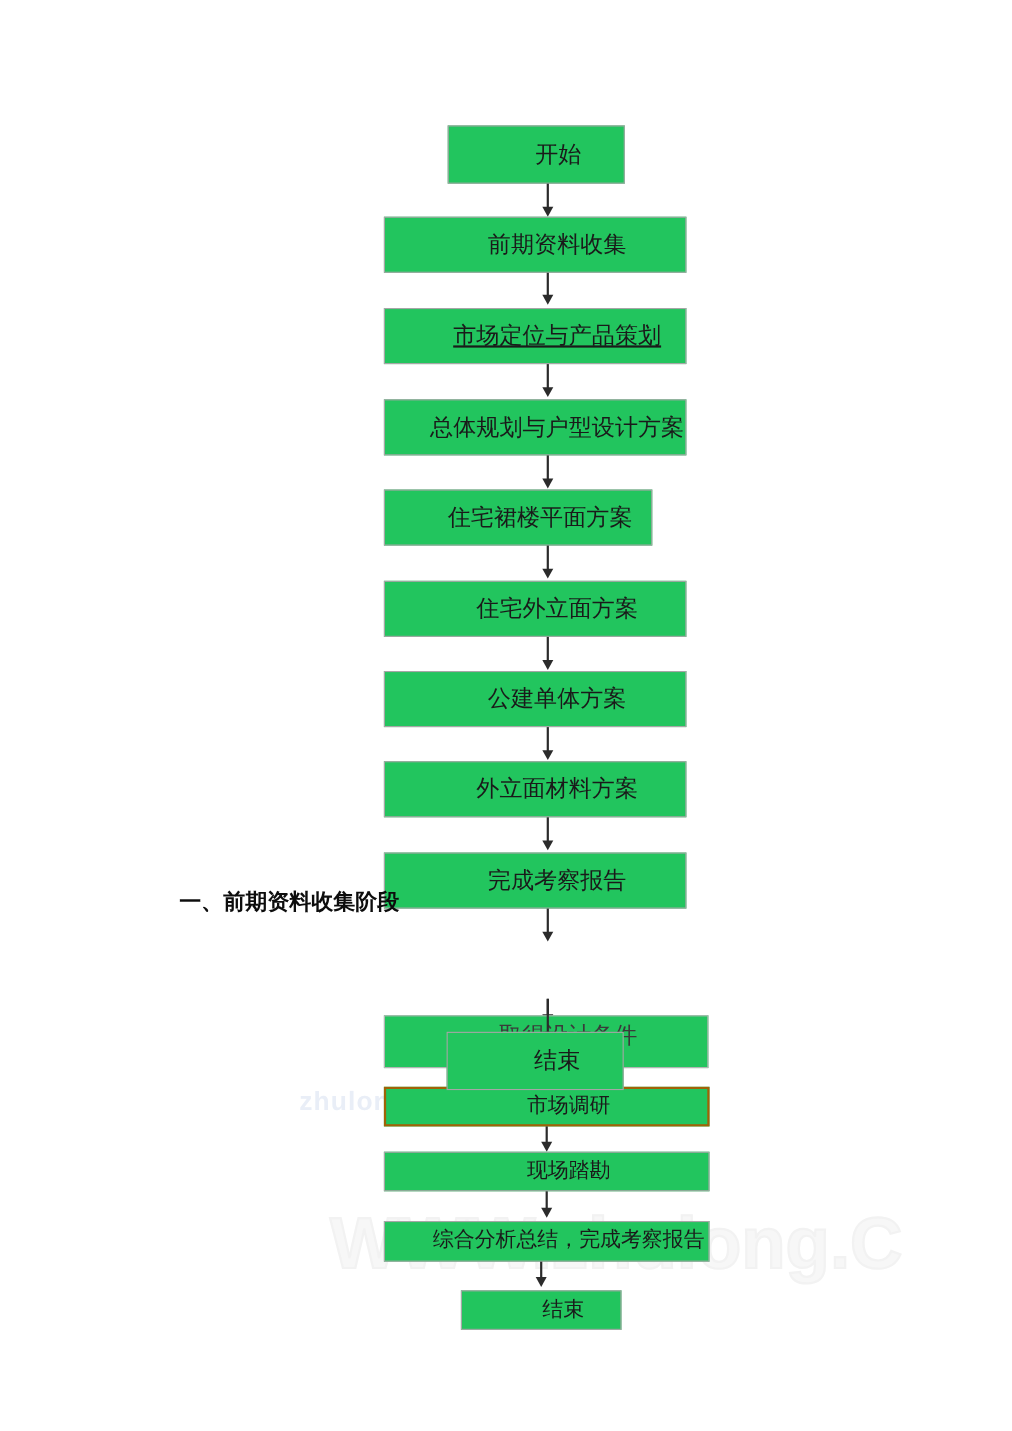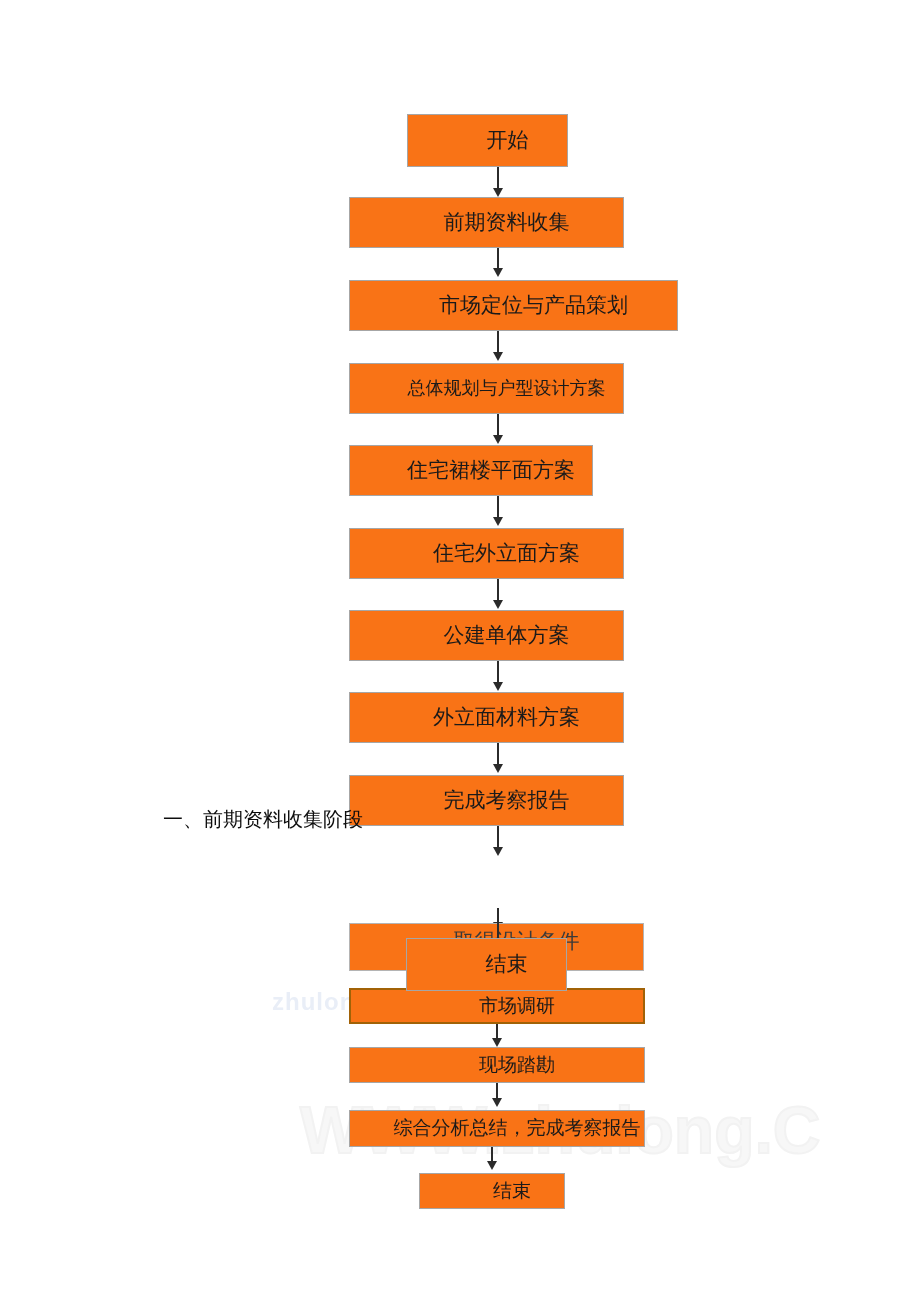--- a/index.html
+++ b/index.html
@@ -38,21 +38,21 @@
     -webkit-text-stroke: 2px #f2f2f2;
     text-shadow: 0 0 0 #f7f7f7;
     user-select: none;
     pointer-events: none;
   }
 
   
   .box {
     position: absolute;
     box-sizing: border-box;
-    background: #f97316;
+    background: #22c55e;
     border: 1px solid #a6a6a6;
     display: flex;
     align-items: center;
     justify-content: center;
     color: #1a1a1a;
     line-height: 1.1;
     white-space: nowrap;
     padding-left: 40px;
   }
   .box.dark {
@@ -75,21 +75,21 @@
     height: 0;
     border-left: 5px solid transparent;
     border-right: 5px solid transparent;
     border-top: 9px solid #2b2b2b;
   }
 
   
   .heading {
     position: absolute;
     font-family: "Liberation Sans", "DejaVu Sans", sans-serif;
-    font-weight: normal;
+    font-weight: bold;
     color: #0d0d0d;
     white-space: nowrap;
   }
 </style>
 </head>
 <body>
 
 <div id="page">
 
   <div class="wm-small" style="left:272px; top:988px; font-size:24px;">zhulong</div>
@@ -97,25 +97,25 @@
   <div class="wm-big" style="left:300px; top:1092px; font-size:66px;">WWW.zhulong.C</div>
 
   <div class="box" style="left:407px; top:114px; width:161px; height:53px; font-size:21px;">开始</div>
   <div class="conn" style="left:497px; top:167px; height:26px;"></div>
   <div class="arrowhead" style="left:493px; top:188px;"></div>
 
   <div class="box" style="left:349px; top:197px; width:275px; height:51px; font-size:21px;">前期资料收集</div>
   <div class="conn" style="left:497px; top:248px; height:25px;"></div>
   <div class="arrowhead" style="left:493px; top:268px;"></div>
 
-  <div class="box" style="left:349px; top:280px; width:329px; height:51px; font-size:21px;">市场定位与产品策划</div>
+  <div class="box" style="left:349px; top:280px; width:275px; height:51px; font-size:21px;text-decoration:underline;">市场定位与产品策划</div>
   <div class="conn" style="left:497px; top:331px; height:26px;"></div>
   <div class="arrowhead" style="left:493px; top:352px;"></div>
 
-  <div class="box" style="left:349px; top:363px; width:275px; height:51px; font-size:18px;">总体规划与户型设计方案</div>
+  <div class="box" style="left:349px; top:363px; width:275px; height:51px; font-size:21px;">总体规划与户型设计方案</div>
   <div class="conn" style="left:497px; top:414px; height:26px;"></div>
   <div class="arrowhead" style="left:493px; top:435px;"></div>
 
   <div class="box" style="left:349px; top:445px; width:244px; height:51px; font-size:21px;">住宅裙楼平面方案</div>
   <div class="conn" style="left:497px; top:496px; height:26px;"></div>
   <div class="arrowhead" style="left:493px; top:517px;"></div>
 
   <div class="box" style="left:349px; top:528px; width:275px; height:51px; font-size:21px;">住宅外立面方案</div>
   <div class="conn" style="left:497px; top:579px; height:26px;"></div>
   <div class="arrowhead" style="left:493px; top:600px;"></div>

